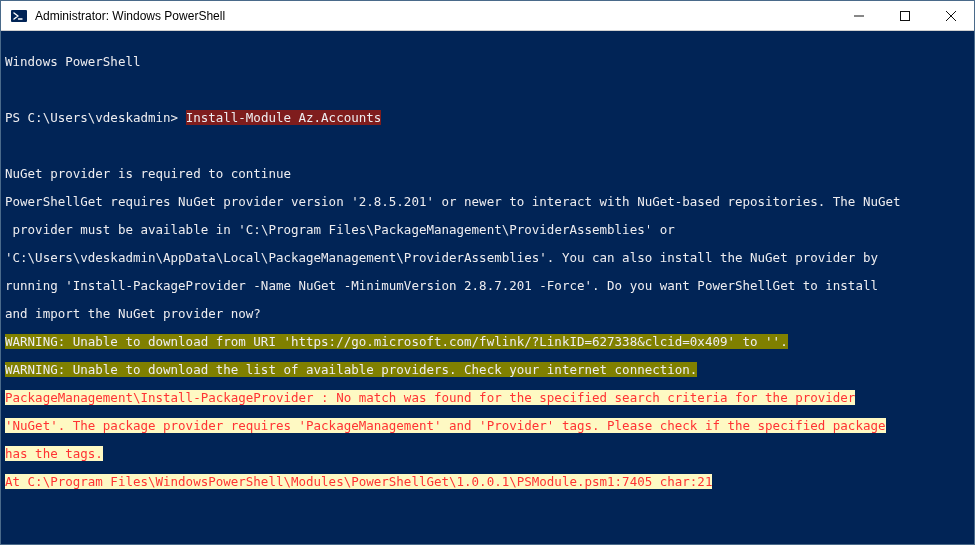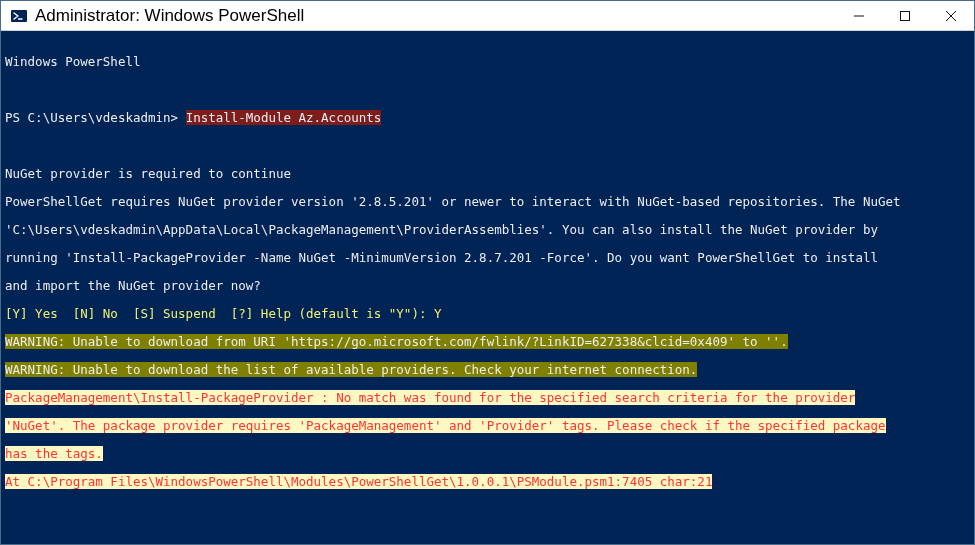--- a/index.html
+++ b/index.html
@@ -28,21 +28,21 @@
   }
   .titlebar .icon-wrap {
     width: 20px;
     height: 20px;
     margin: 0 6px 0 8px;
     display: flex;
     align-items: center;
     justify-content: center;
   }
   .titlebar .title {
-    font-size: 17px;
+    font-size: 12px;
     color: #000;
     flex: 0 0 auto;
   }
   .titlebar .spacer { flex: 1; }
   .win-controls {
     display: flex;
     height: 100%;
   }
   .win-btn {
     width: 46px;
@@ -108,24 +108,24 @@
     </div>
   </div>
 
   <div class="terminal">
 <span class="ln">Windows PowerShell</span>
 <span class="ln"> </span>
 <span class="ln"><span class="prompt">PS C:\Users\vdeskadmin&gt;</span> <span class="cmd-hl">Install-Module Az.Accounts</span></span>
 <span class="ln"> </span>
 <span class="ln">NuGet provider is required to continue</span>
 <span class="ln">PowerShellGet requires NuGet provider version '2.8.5.201' or newer to interact with NuGet-based repositories. The NuGet</span>
+<span class="ln"> provider must be available in 'C:\Program Files\PackageManagement\ProviderAssemblies' or</span>
 <span class="ln">'C:\Users\vdeskadmin\AppData\Local\PackageManagement\ProviderAssemblies'. You can also install the NuGet provider by</span>
 <span class="ln">running 'Install-PackageProvider -Name NuGet -MinimumVersion 2.8.7.201 -Force'. Do you want PowerShellGet to install</span>
 <span class="ln">and import the NuGet provider now?</span>
-<span class="ln yellow">[Y] Yes  [N] No  [S] Suspend  [?] Help (default is "Y"): Y</span>
 <span class="ln"><span class="yellow-hl">WARNING: Unable to download from URI 'https://go.microsoft.com/fwlink/?LinkID=627338&amp;clcid=0x409' to ''.</span></span>
 <span class="ln"><span class="yellow-hl">WARNING: Unable to download the list of available providers. Check your internet connection.</span></span>
 <span class="ln"><span class="red-hl">PackageManagement\Install-PackageProvider : No match was found for the specified search criteria for the provider</span></span>
 <span class="ln"><span class="red-hl">'NuGet'. The package provider requires 'PackageManagement' and 'Provider' tags. Please check if the specified package</span></span>
 <span class="ln"><span class="red-hl">has the tags.</span></span>
 <span class="ln"><span class="red-hl">At C:\Program Files\WindowsPowerShell\Modules\PowerShellGet\1.0.0.1\PSModule.psm1:7405 char:21</span></span>
 
 
 
 

